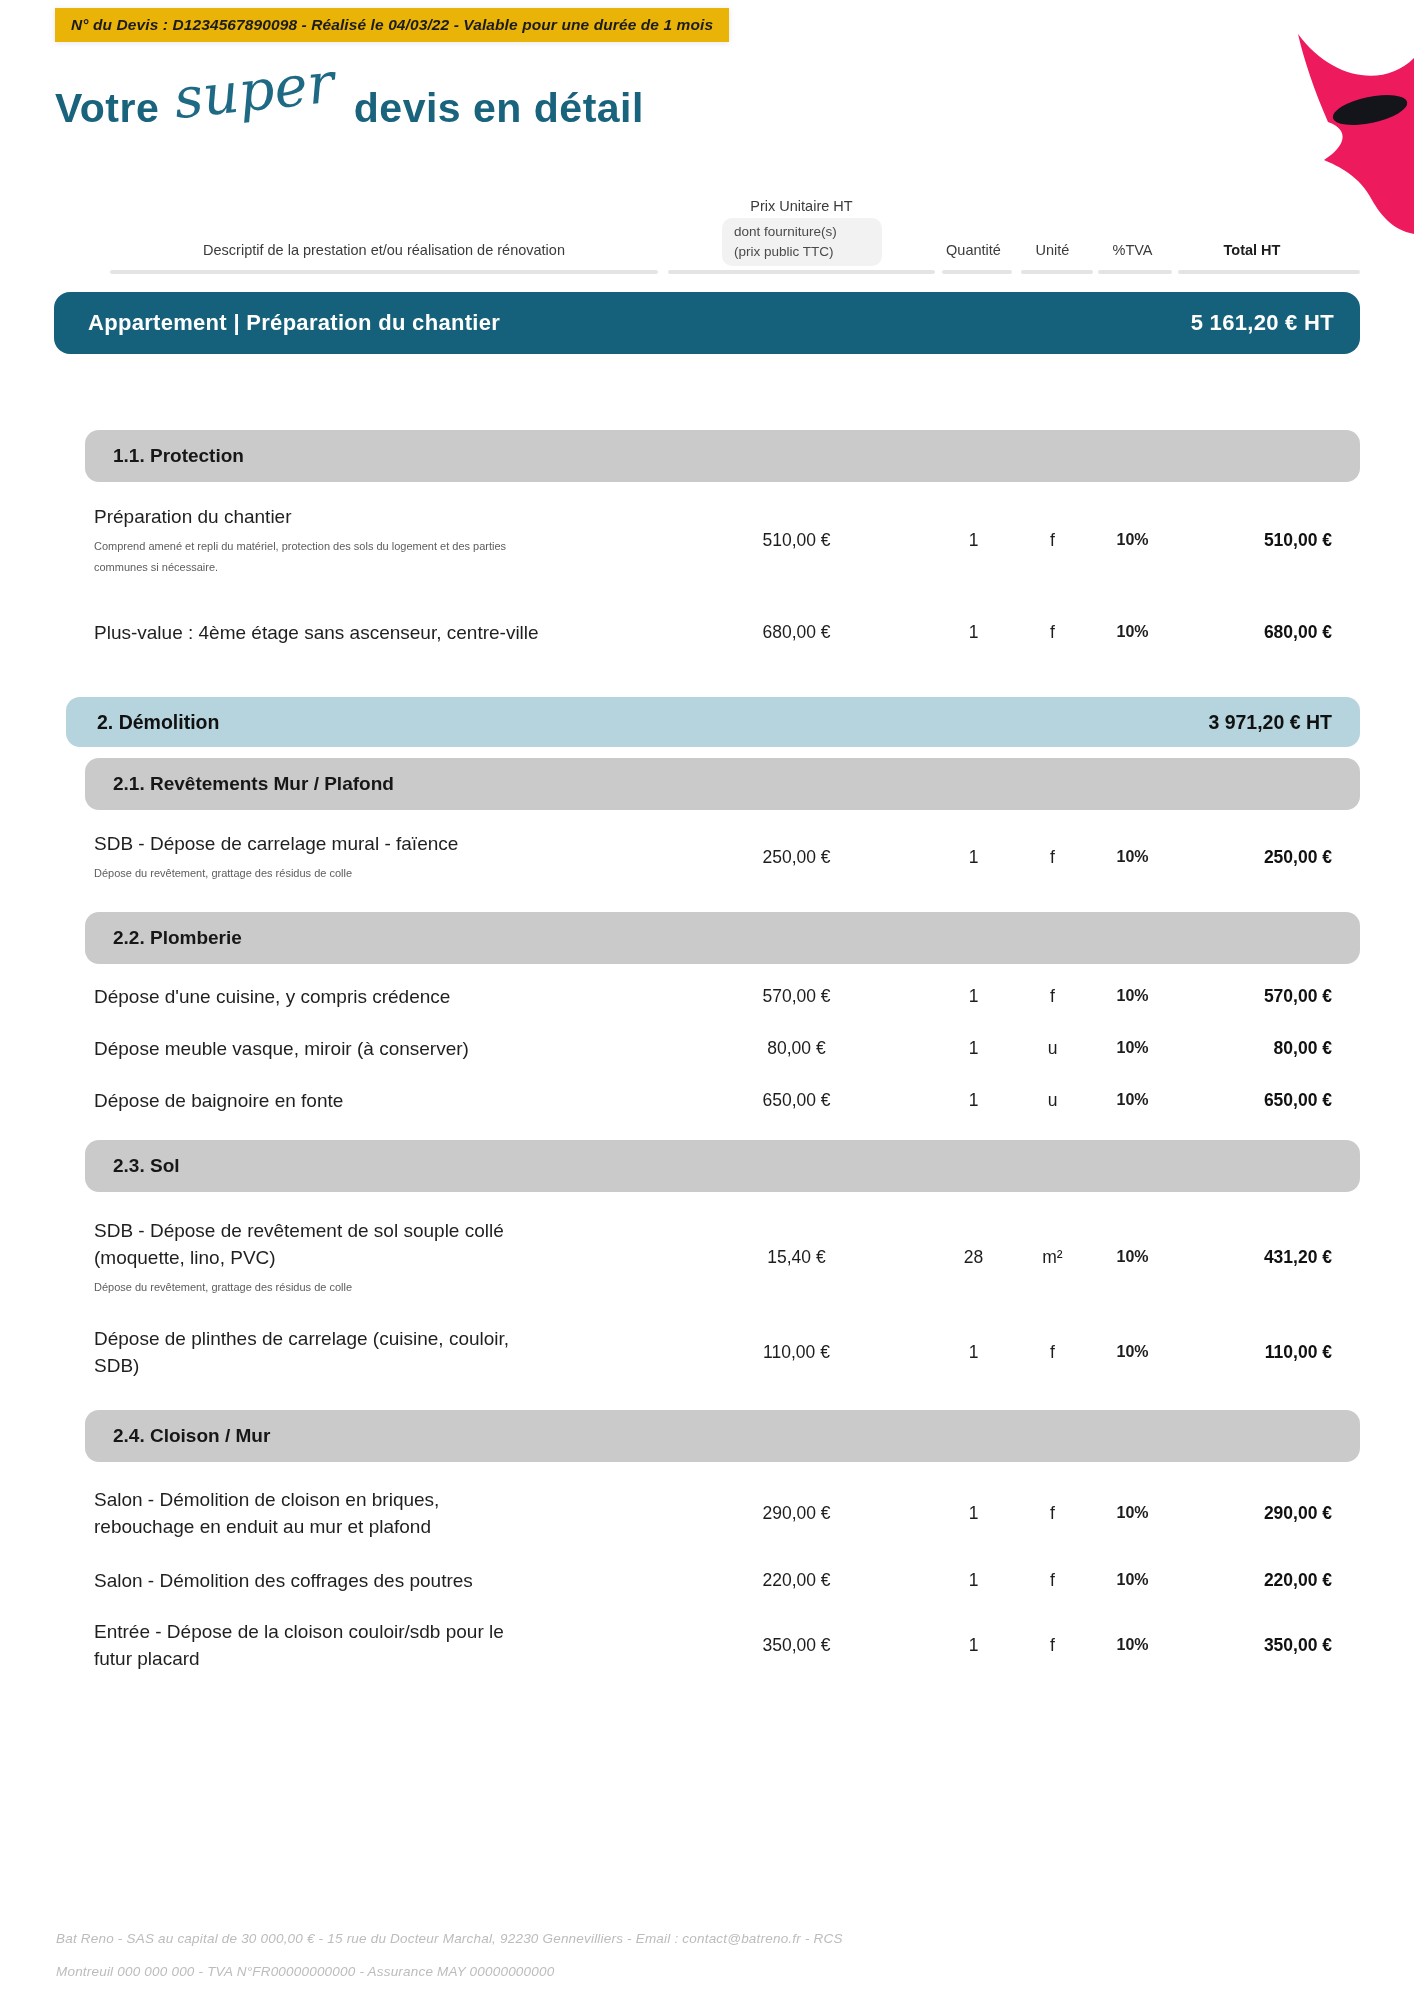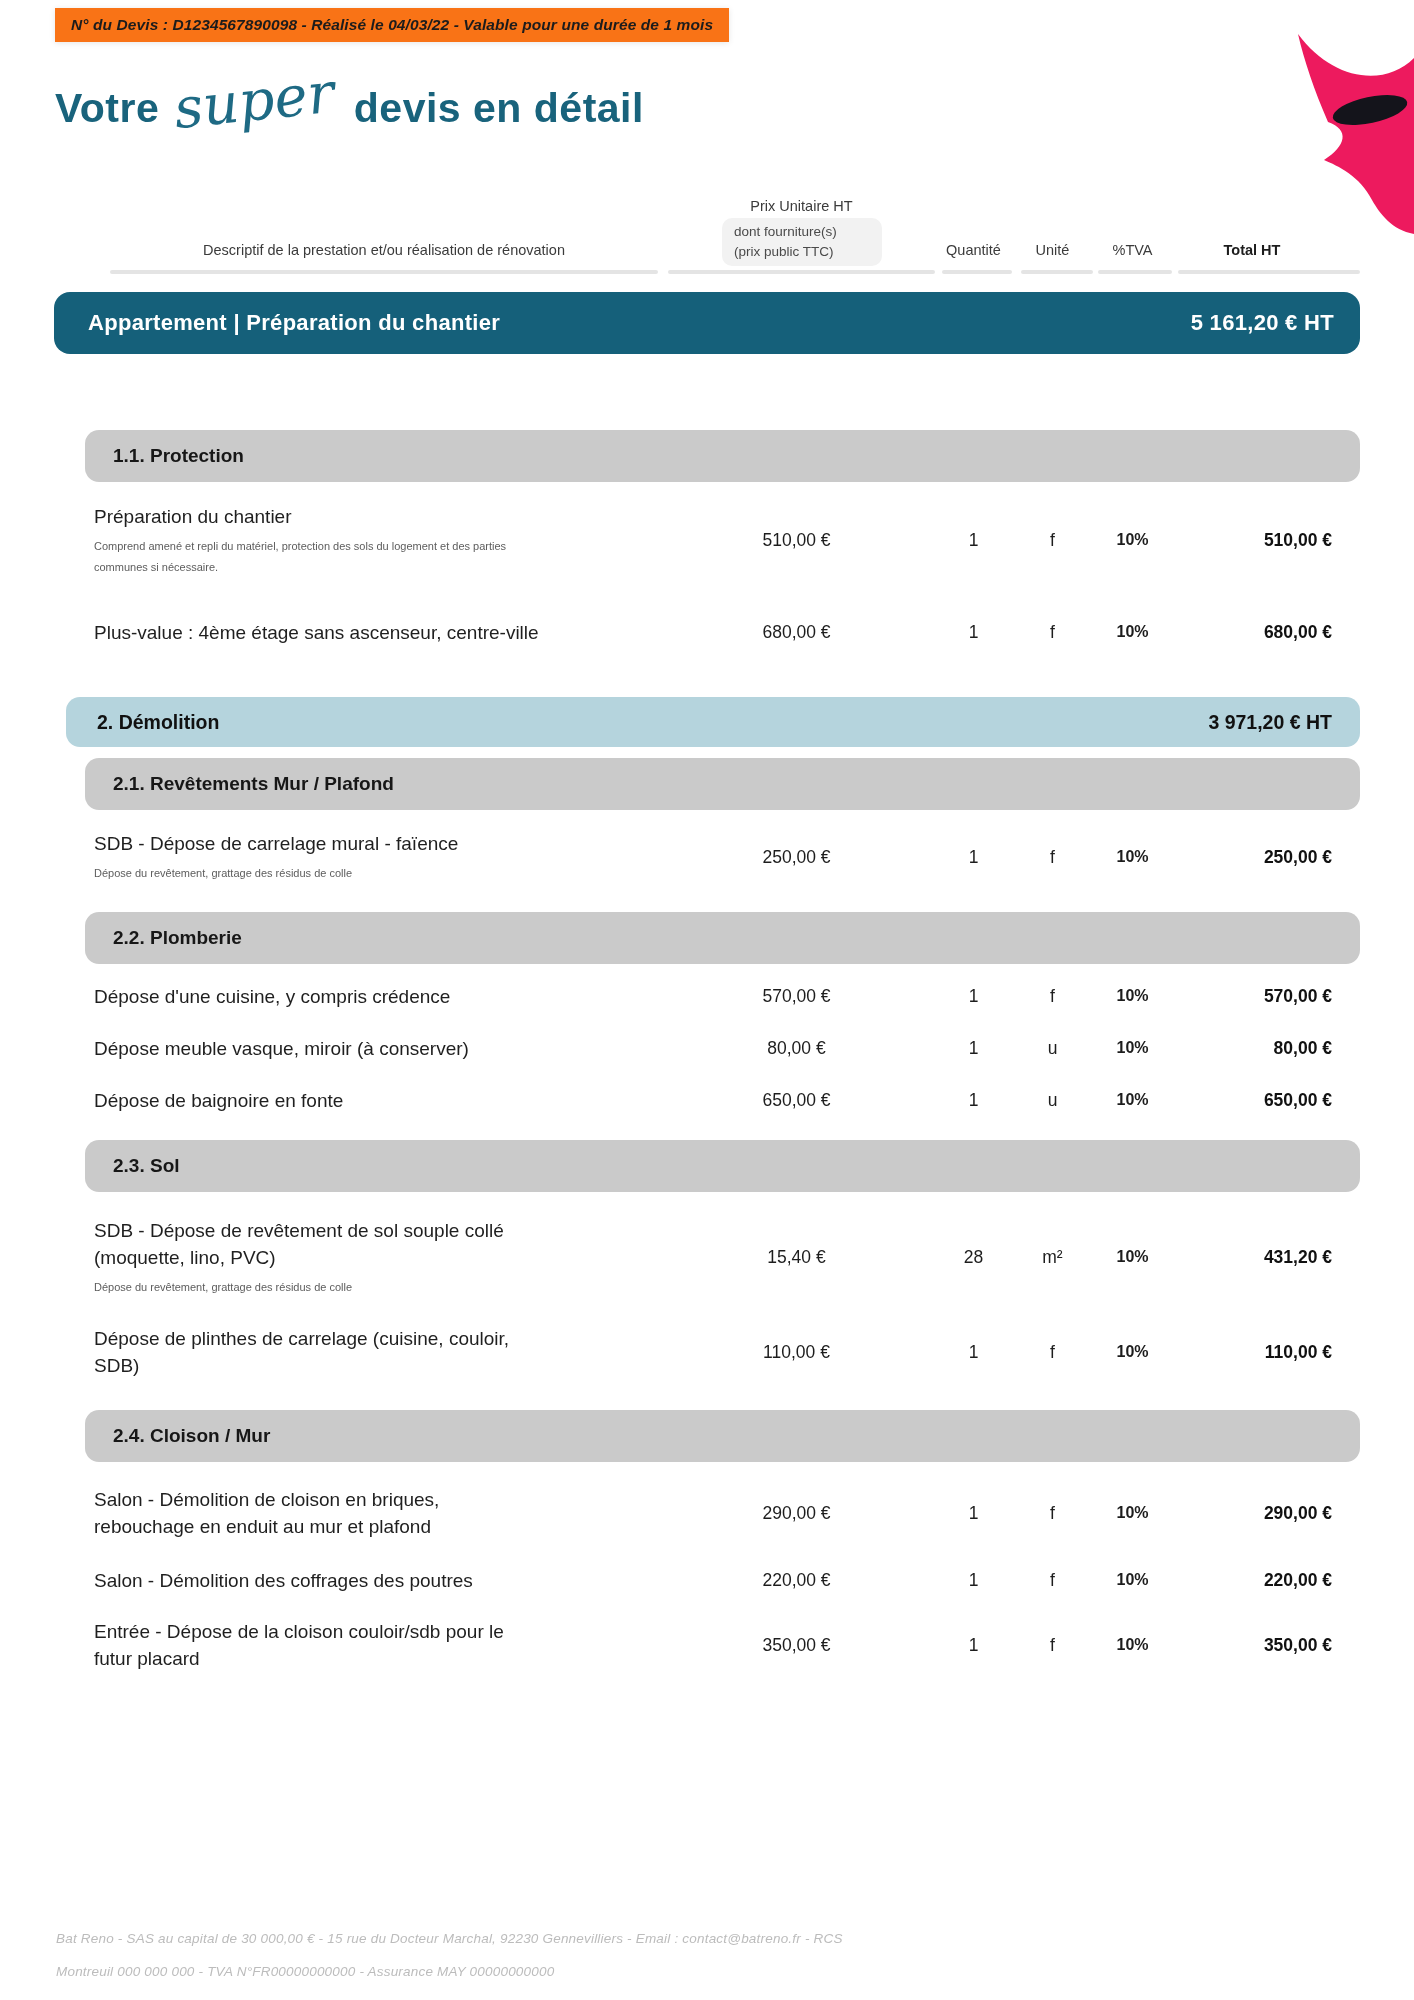--- a/index.html
+++ b/index.html
@@ -1,26 +1,26 @@
 <!DOCTYPE html>
 <html><head>
 <meta charset="utf-8">
 <style>
   * { margin:0; padding:0; box-sizing:border-box; }
   html,body { background:#e9e9e9; }
   body { font-family:"Liberation Sans", sans-serif; }
   .sheet { position:relative; width:1414px; height:2000px; margin:0 auto; background:#ffffff; overflow:hidden; }
 
   
-  .topbar { position:absolute; left:55px; top:8px; background:#f97316; padding:8px 16px;
+  .topbar { position:absolute; left:55px; top:8px; background:#eab308; padding:8px 16px;
             box-shadow:0 1px 6px rgba(0,0,0,0.10); font-style:italic; font-weight:700;
             font-size:15.5px; color:#1c1c1c; letter-spacing:0.1px; }
 
   
-  .title { position:absolute; left:55px; top:78px; display:flex; align-items:flex-end; color:#19637C; }
+  .title { position:absolute; left:55px; top:78px; display:flex; align-items:flex-start; color:#19637C; }
   .title .t1, .title .t2 { font-size:41px; font-weight:800; letter-spacing:0.5px; line-height:60px; }
   .title .script { font-family:"DejaVu Serif", serif; font-style:italic; font-weight:400;
                    font-size:56px; line-height:50px; margin:0 18px 0 16px;
                    transform:rotate(-6deg) translateY(-12px); color:#1E6A84; }
 
   
   .logo { position:absolute; right:0; top:34px; }
 
   
   .hlab { position:absolute; font-size:14.5px; color:#3b3b3b; text-align:center; line-height:20px; }

